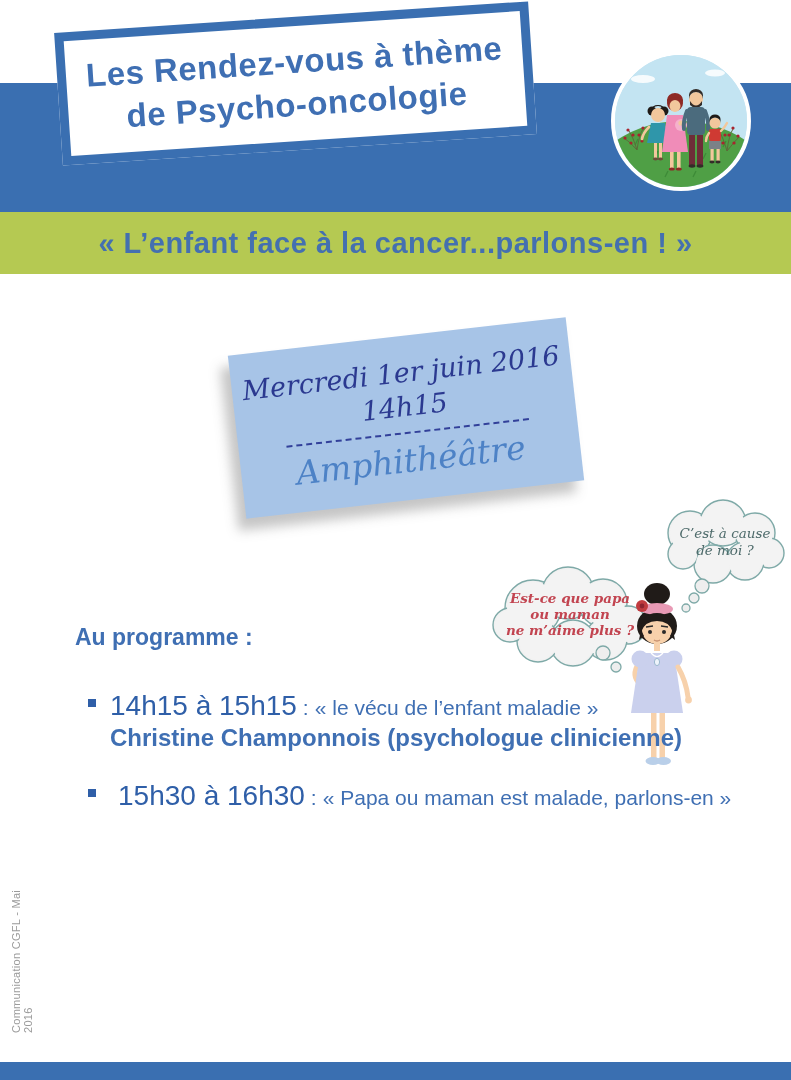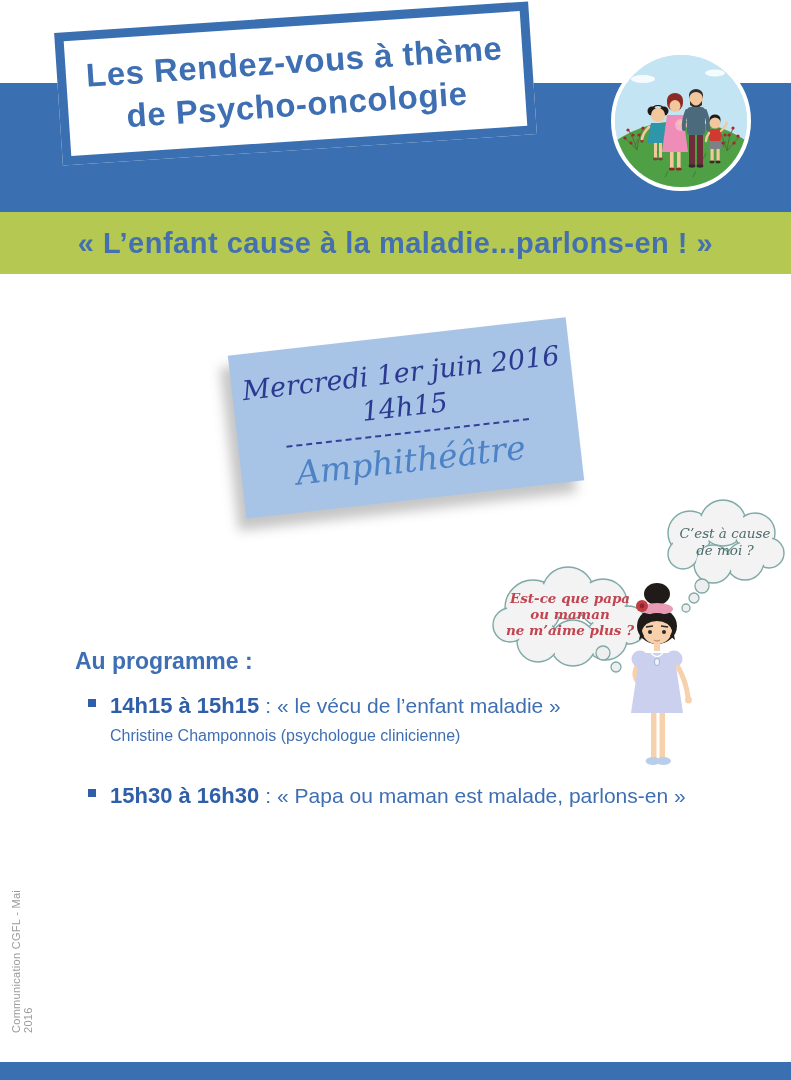--- a/index.html
+++ b/index.html
@@ -37,30 +37,30 @@
   .note .divider{width:72%;border-top:2px dashed #32409a;margin:9px 0 7px 0;}
   .note .location{font-size:33px;color:#4d82c6;}
   
   .bubble{position:absolute;}
   .bubble-left{left:488px;top:563px;}
   .bubble-right{left:645px;top:498px;}
   .bubble text{font-family:"DejaVu Serif",serif;font-style:italic;}
   
   .girl{position:absolute;left:595px;top:580px;}
   
-  .program-heading{position:absolute;left:75px;top:648px;font-size:23px;font-weight:bold;color:#3f6fb3;}
+  .program-heading{position:absolute;left:75px;top:624px;font-size:23px;font-weight:bold;color:#3f6fb3;}
   .program-item{position:absolute;left:88px;display:flex;}
   .program-item-1{top:690px;}
-  .program-item-2{top:780px;}
+  .program-item-2{top:780px;gap:8px;}
   .bullet{width:8px;height:8px;background:#2f5fa8;margin-top:9px;flex:0 0 auto;}
   .item-text{padding-left:14px;color:#3f6fb3;}
   .item-line1{font-size:21px;line-height:31px;white-space:nowrap;}
-  .item-time{font-weight:bold;font-size:22px;color:#2f5fa8;}
+  .item-time{font-weight:normal;font-size:28px;color:#2f5fa8;}
   .item-sep{margin:0 6px;}
-  .item-line2{font-size:16px;line-height:30px;}
+  .item-line2{font-size:24px;line-height:30px;font-weight:bold;}
   
   .credit{
     position:absolute;left:10px;top:863px;height:170px;
     writing-mode:vertical-rl;transform:rotate(180deg);
     font-size:11px;color:#9b9b9b;letter-spacing:.3px;
   }
   .logo{position:absolute;left:608px;top:946px;}
   .band-bottom{position:absolute;left:0;top:1062px;width:791px;height:18px;background:#3a6fb1;}
 </style>
 </head>
@@ -167,21 +167,21 @@
         <rect x="94" y="86" width="12" height="8" fill="#7b8187"></rect>
         <rect x="95.5" y="94" width="3.2" height="12" fill="#f2c79c"></rect>
         <rect x="101.5" y="94" width="3.2" height="12" fill="#f2c79c"></rect>
         <ellipse cx="97" cy="107" rx="2.6" ry="1.4" fill="#332c28"></ellipse>
         <ellipse cx="103" cy="107" rx="2.6" ry="1.4" fill="#332c28"></ellipse>
       </g>
     </svg>
   </div>
 
   <div class="band-green">
-    <span class="theme-text">« L’enfant cause à la maladie...parlons-en ! »</span>
+    <span class="theme-text">« L’enfant face à la cancer...parlons-en ! »</span>
   </div>
 
   <div class="note">
     <div class="date">Mercredi 1er juin 2016</div>
     <div class="time">14h15</div>
     <div class="divider"></div>
     <div class="location">Amphithéâtre</div>
   </div>
 
   <div class="bubble bubble-left">

